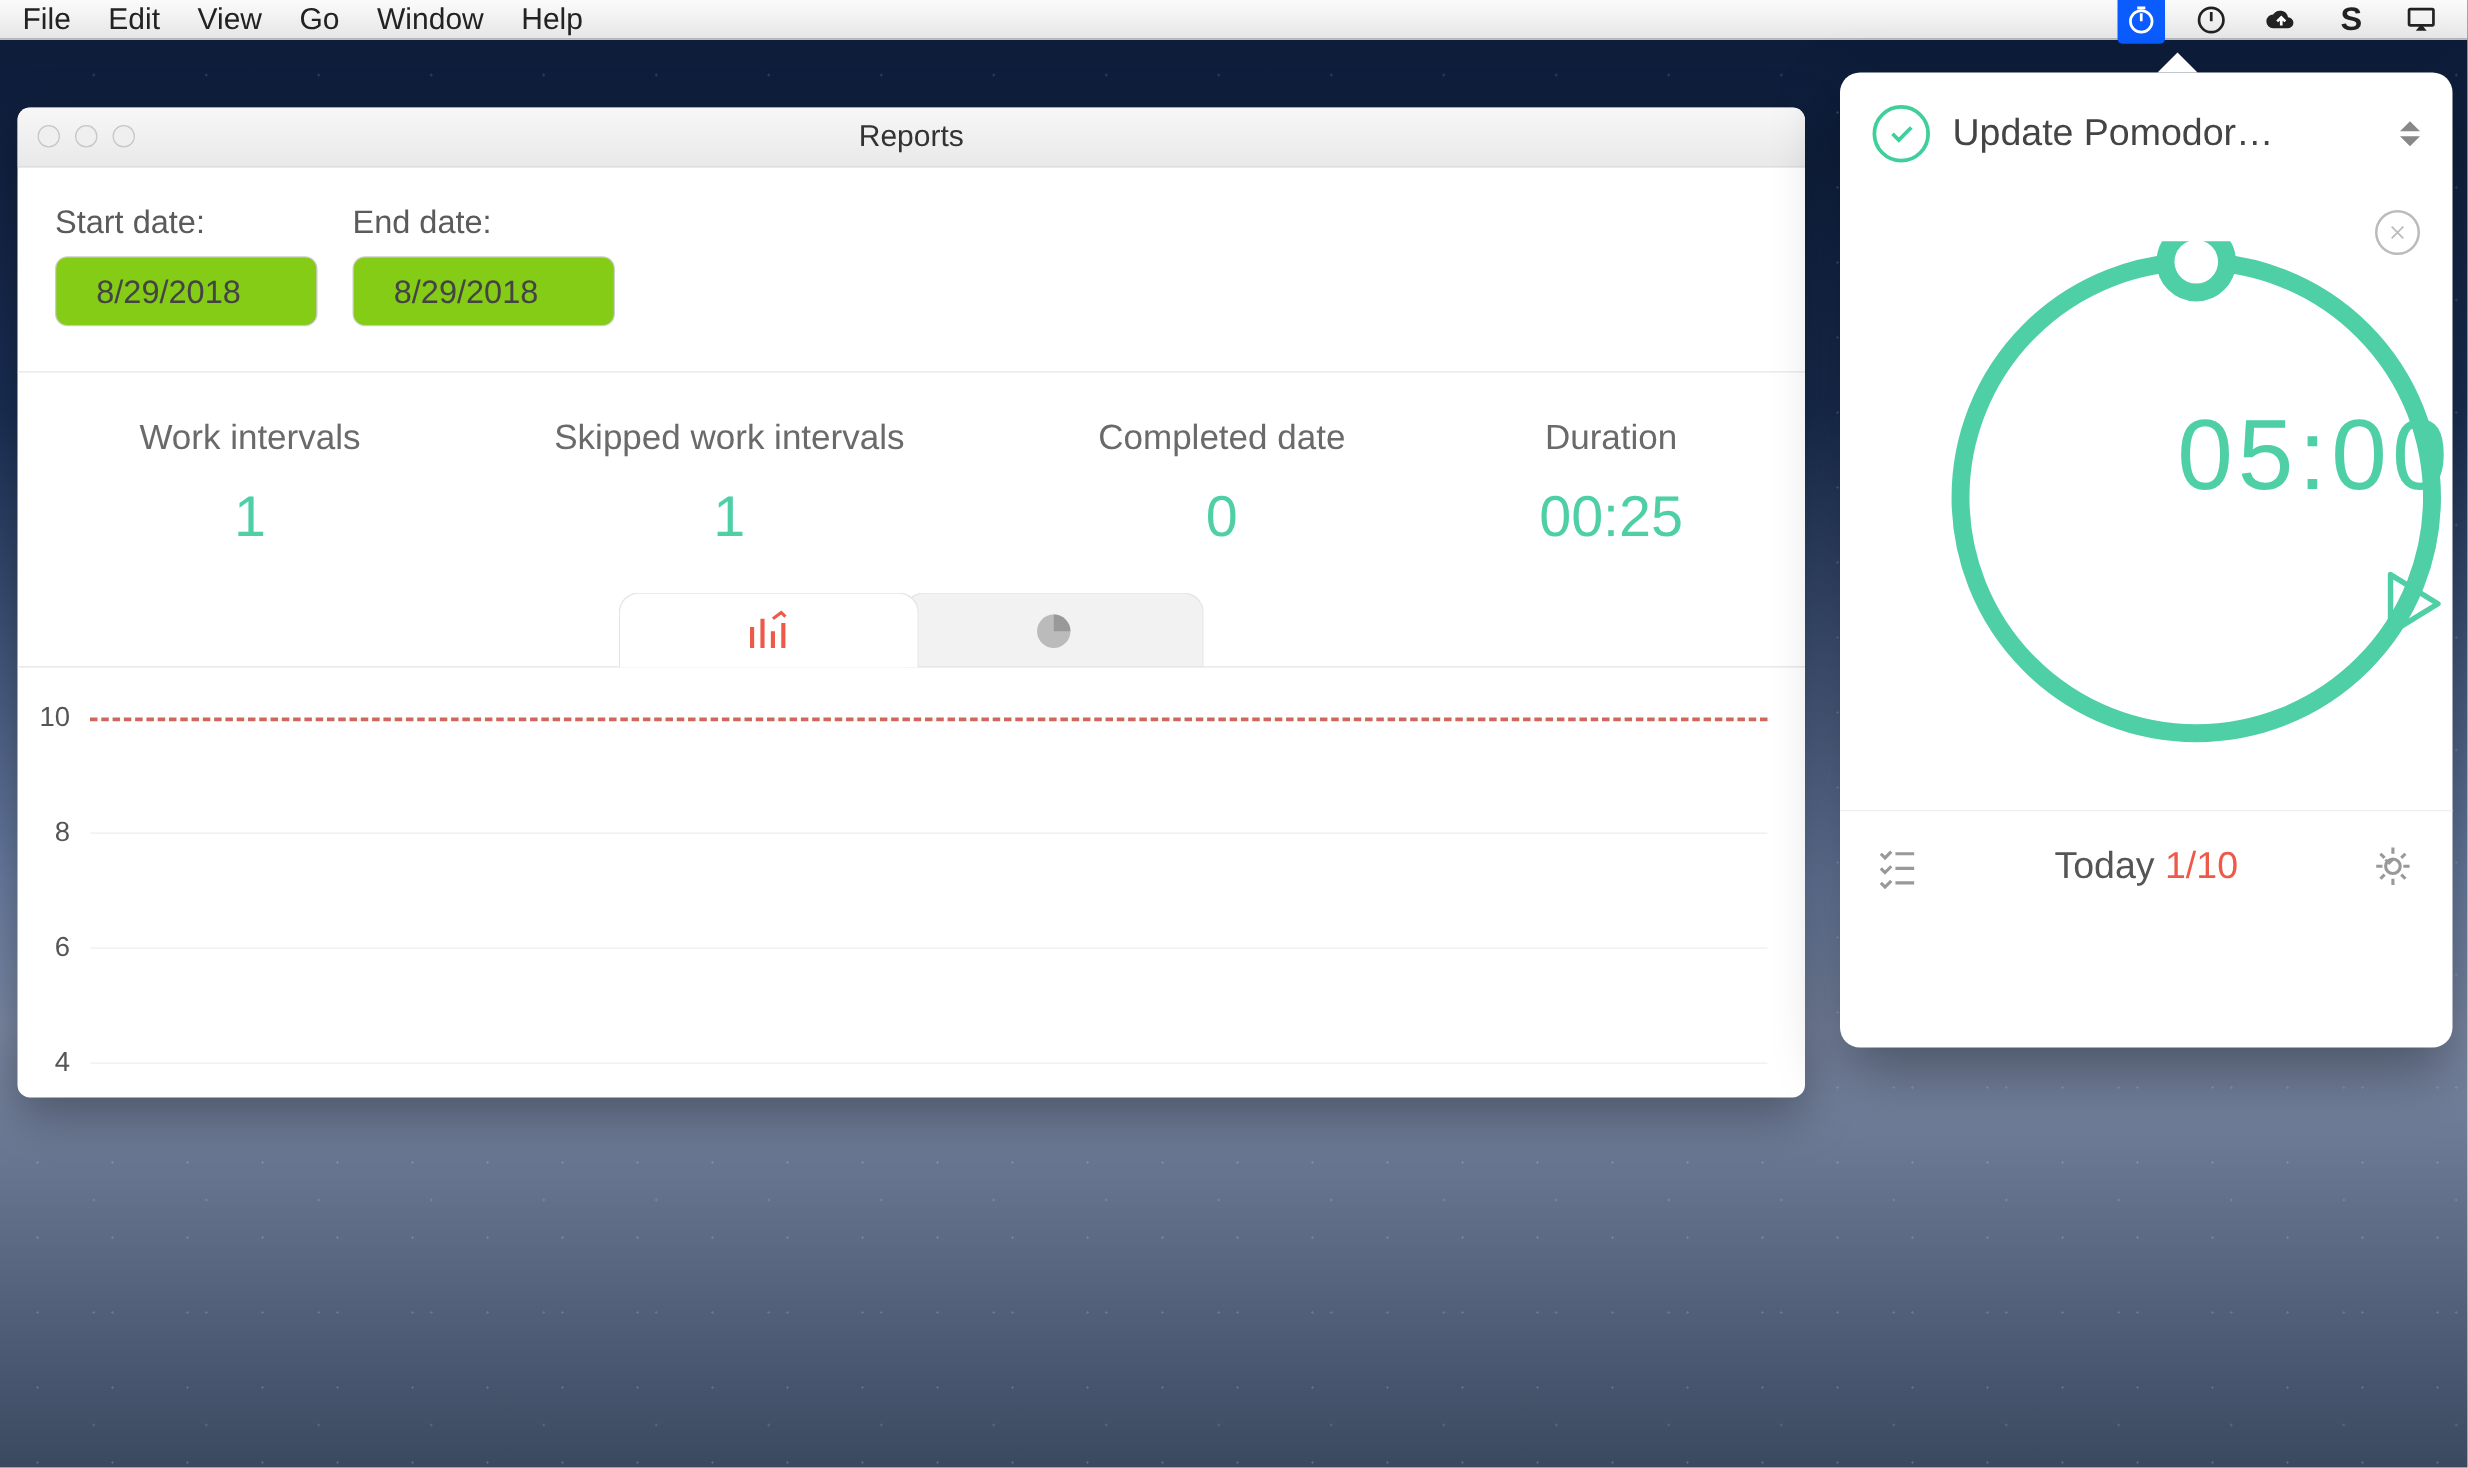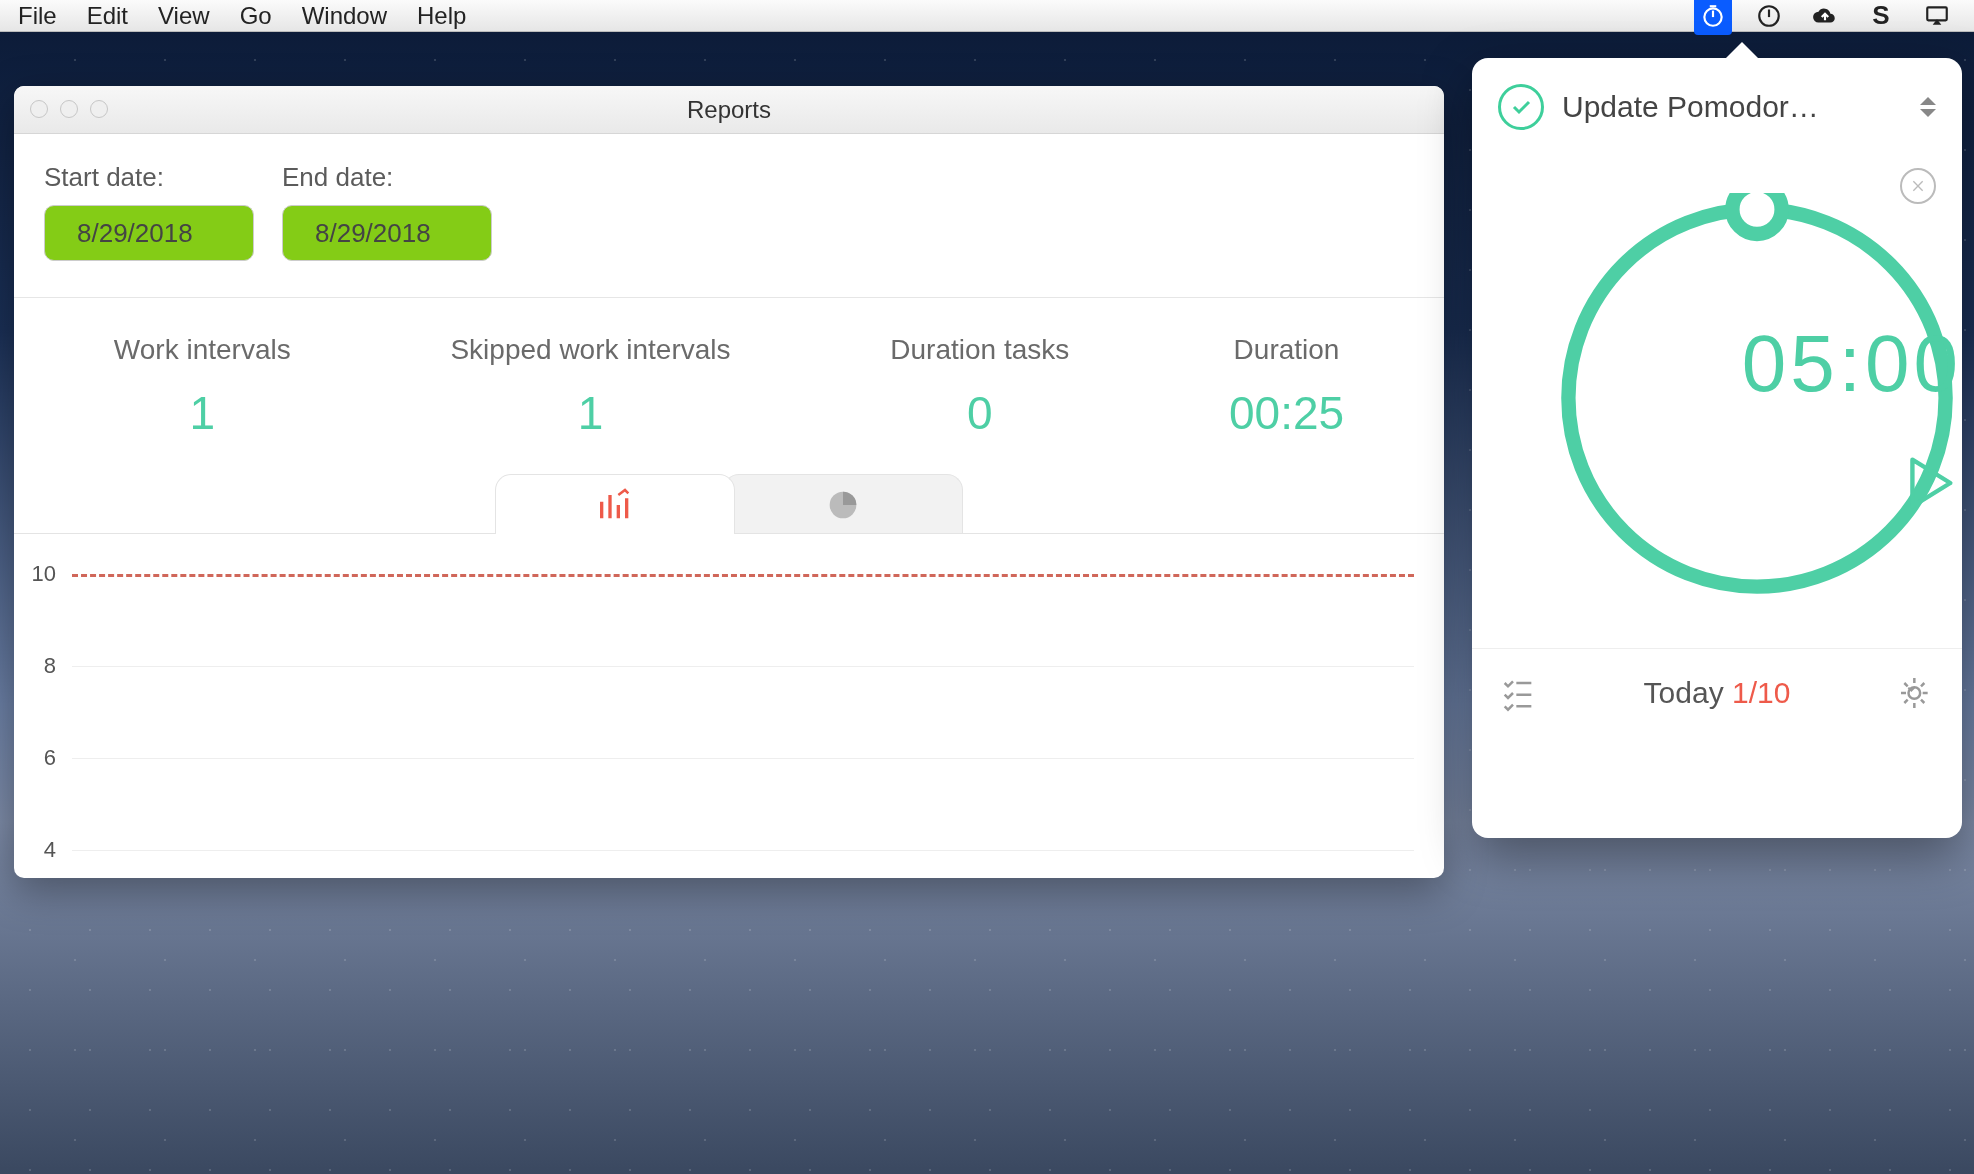--- a/index.html
+++ b/index.html
@@ -171,21 +171,21 @@
   <div class="stats">
     <div class="stat">
       <span class="lbl">Work intervals</span>
       <span class="val">1</span>
     </div>
     <div class="stat">
       <span class="lbl">Skipped work intervals</span>
       <span class="val">1</span>
     </div>
     <div class="stat">
-      <span class="lbl">Duration tasks</span>
+      <span class="lbl">Completed date</span>
       <span class="val">0</span>
     </div>
     <div class="stat">
       <span class="lbl">Duration</span>
       <span class="val">00:25</span>
     </div>
   </div>
 
   <div class="tabs">
     <div class="tab active">

